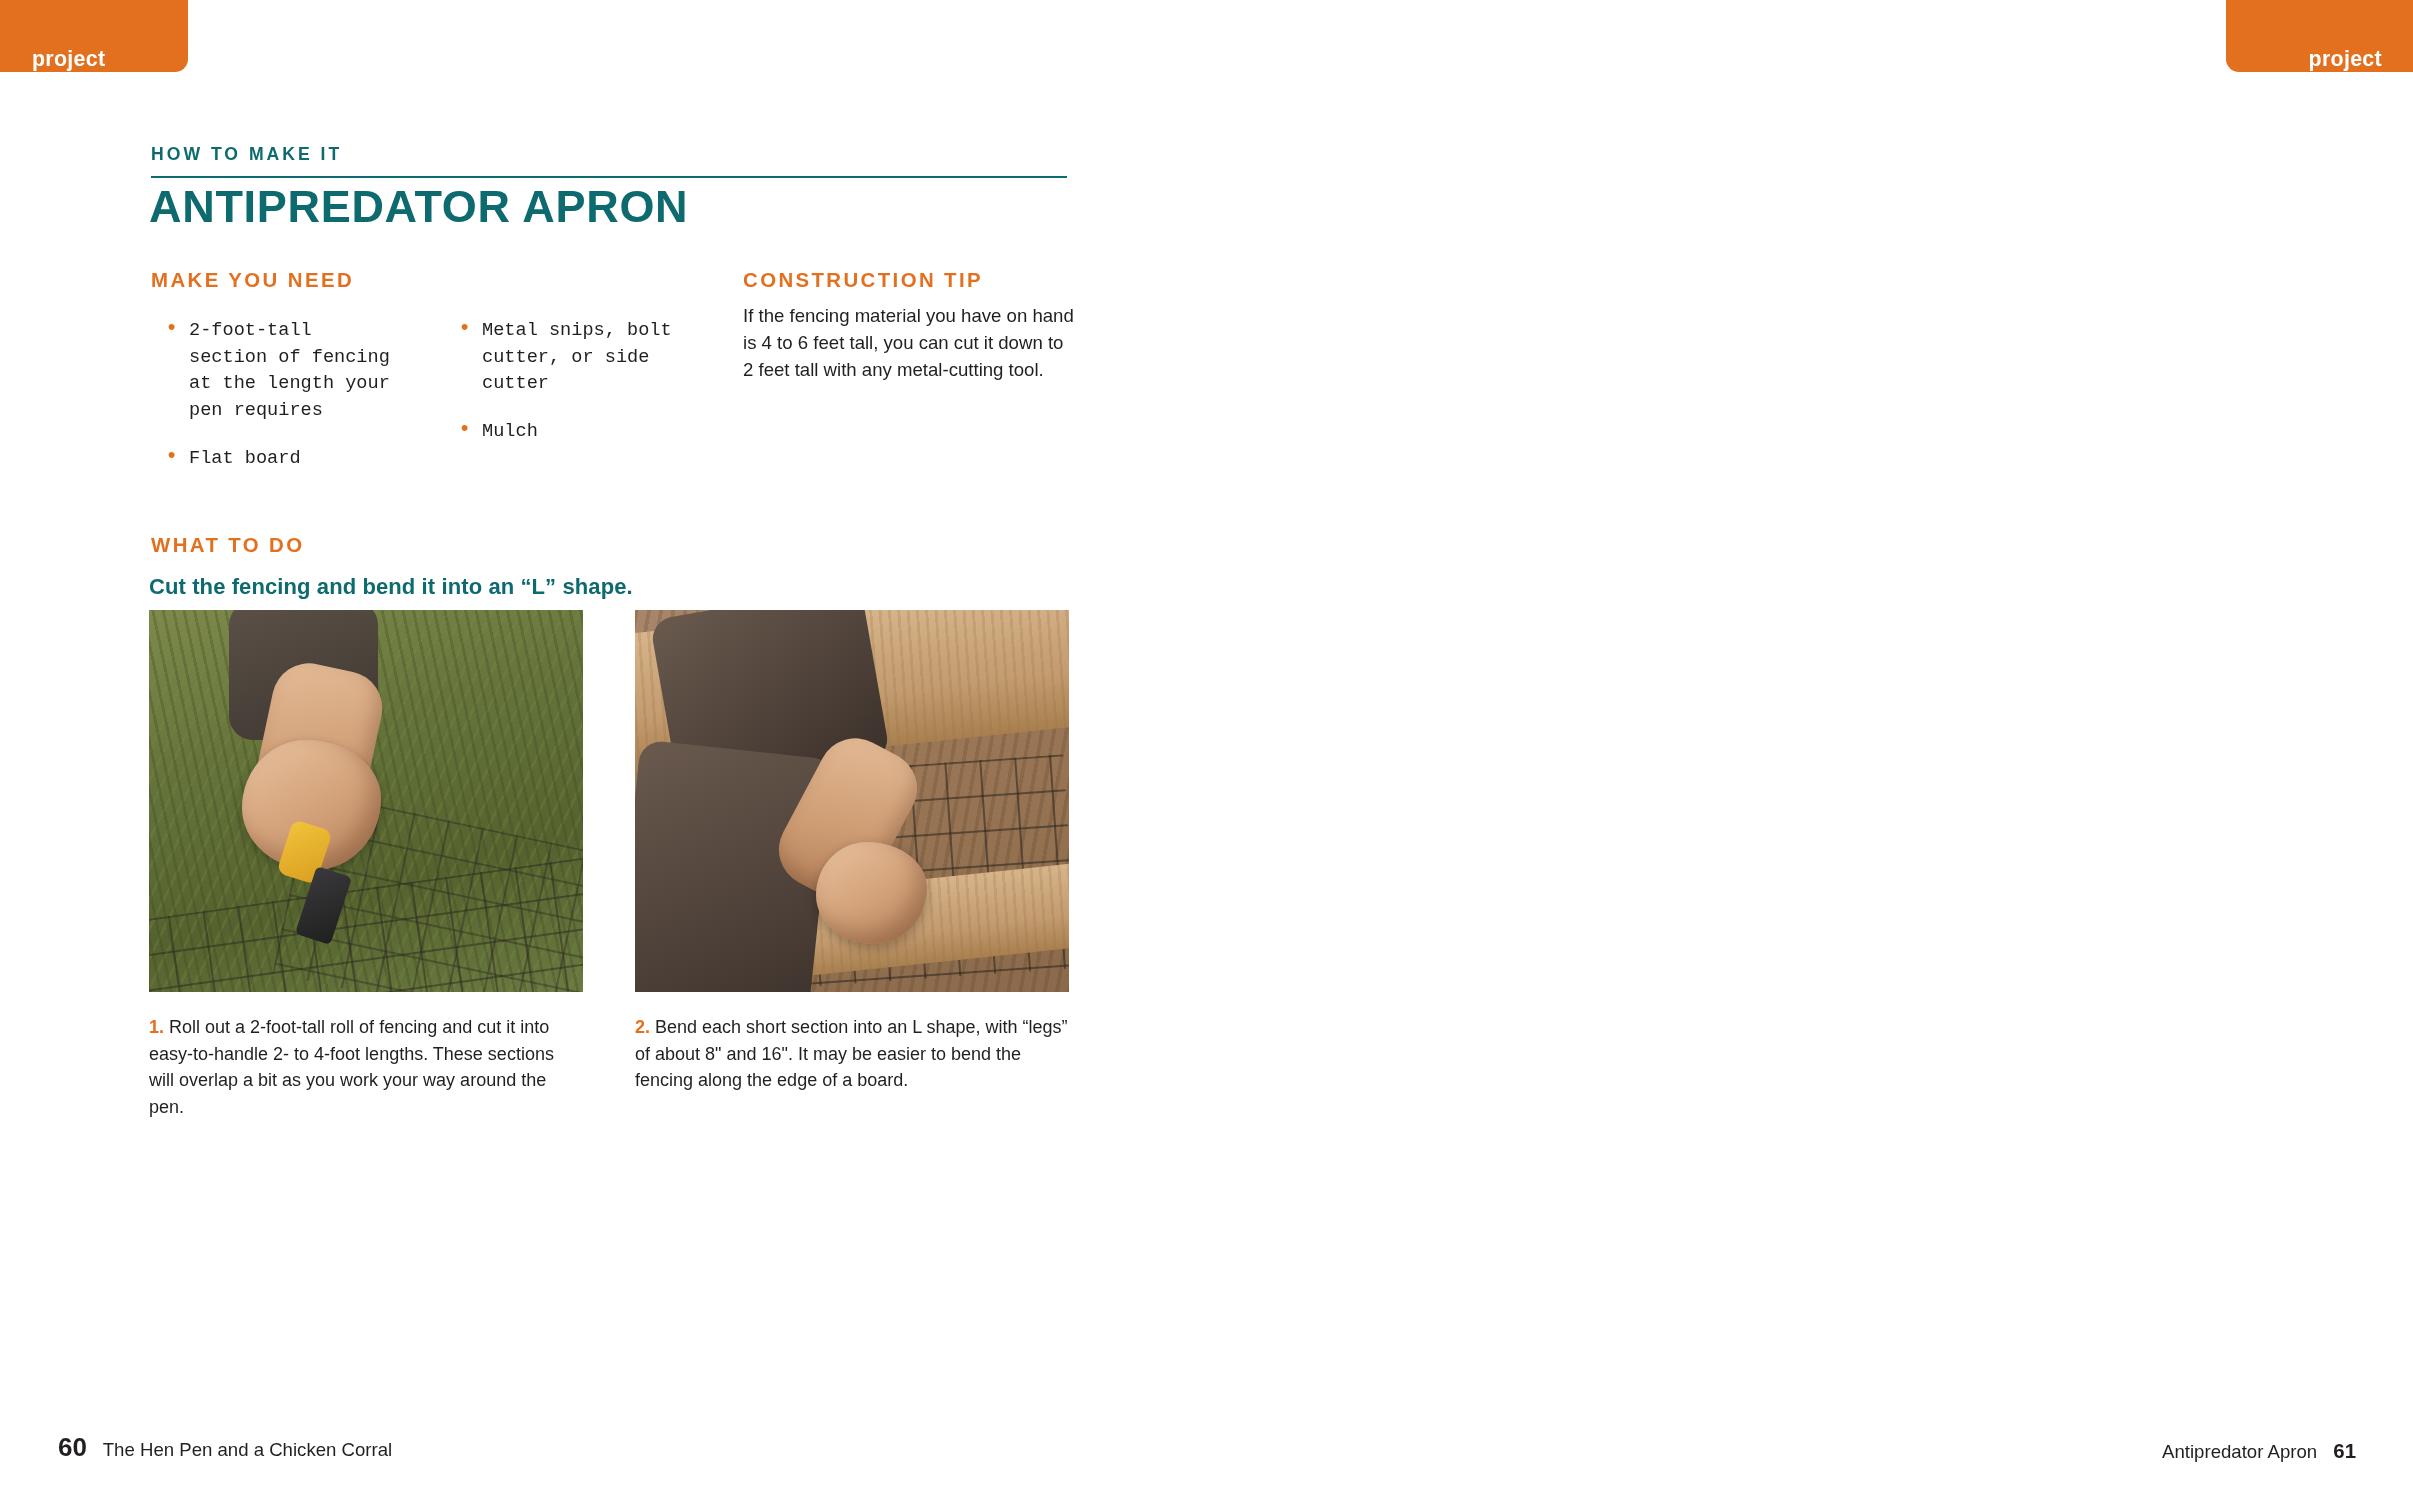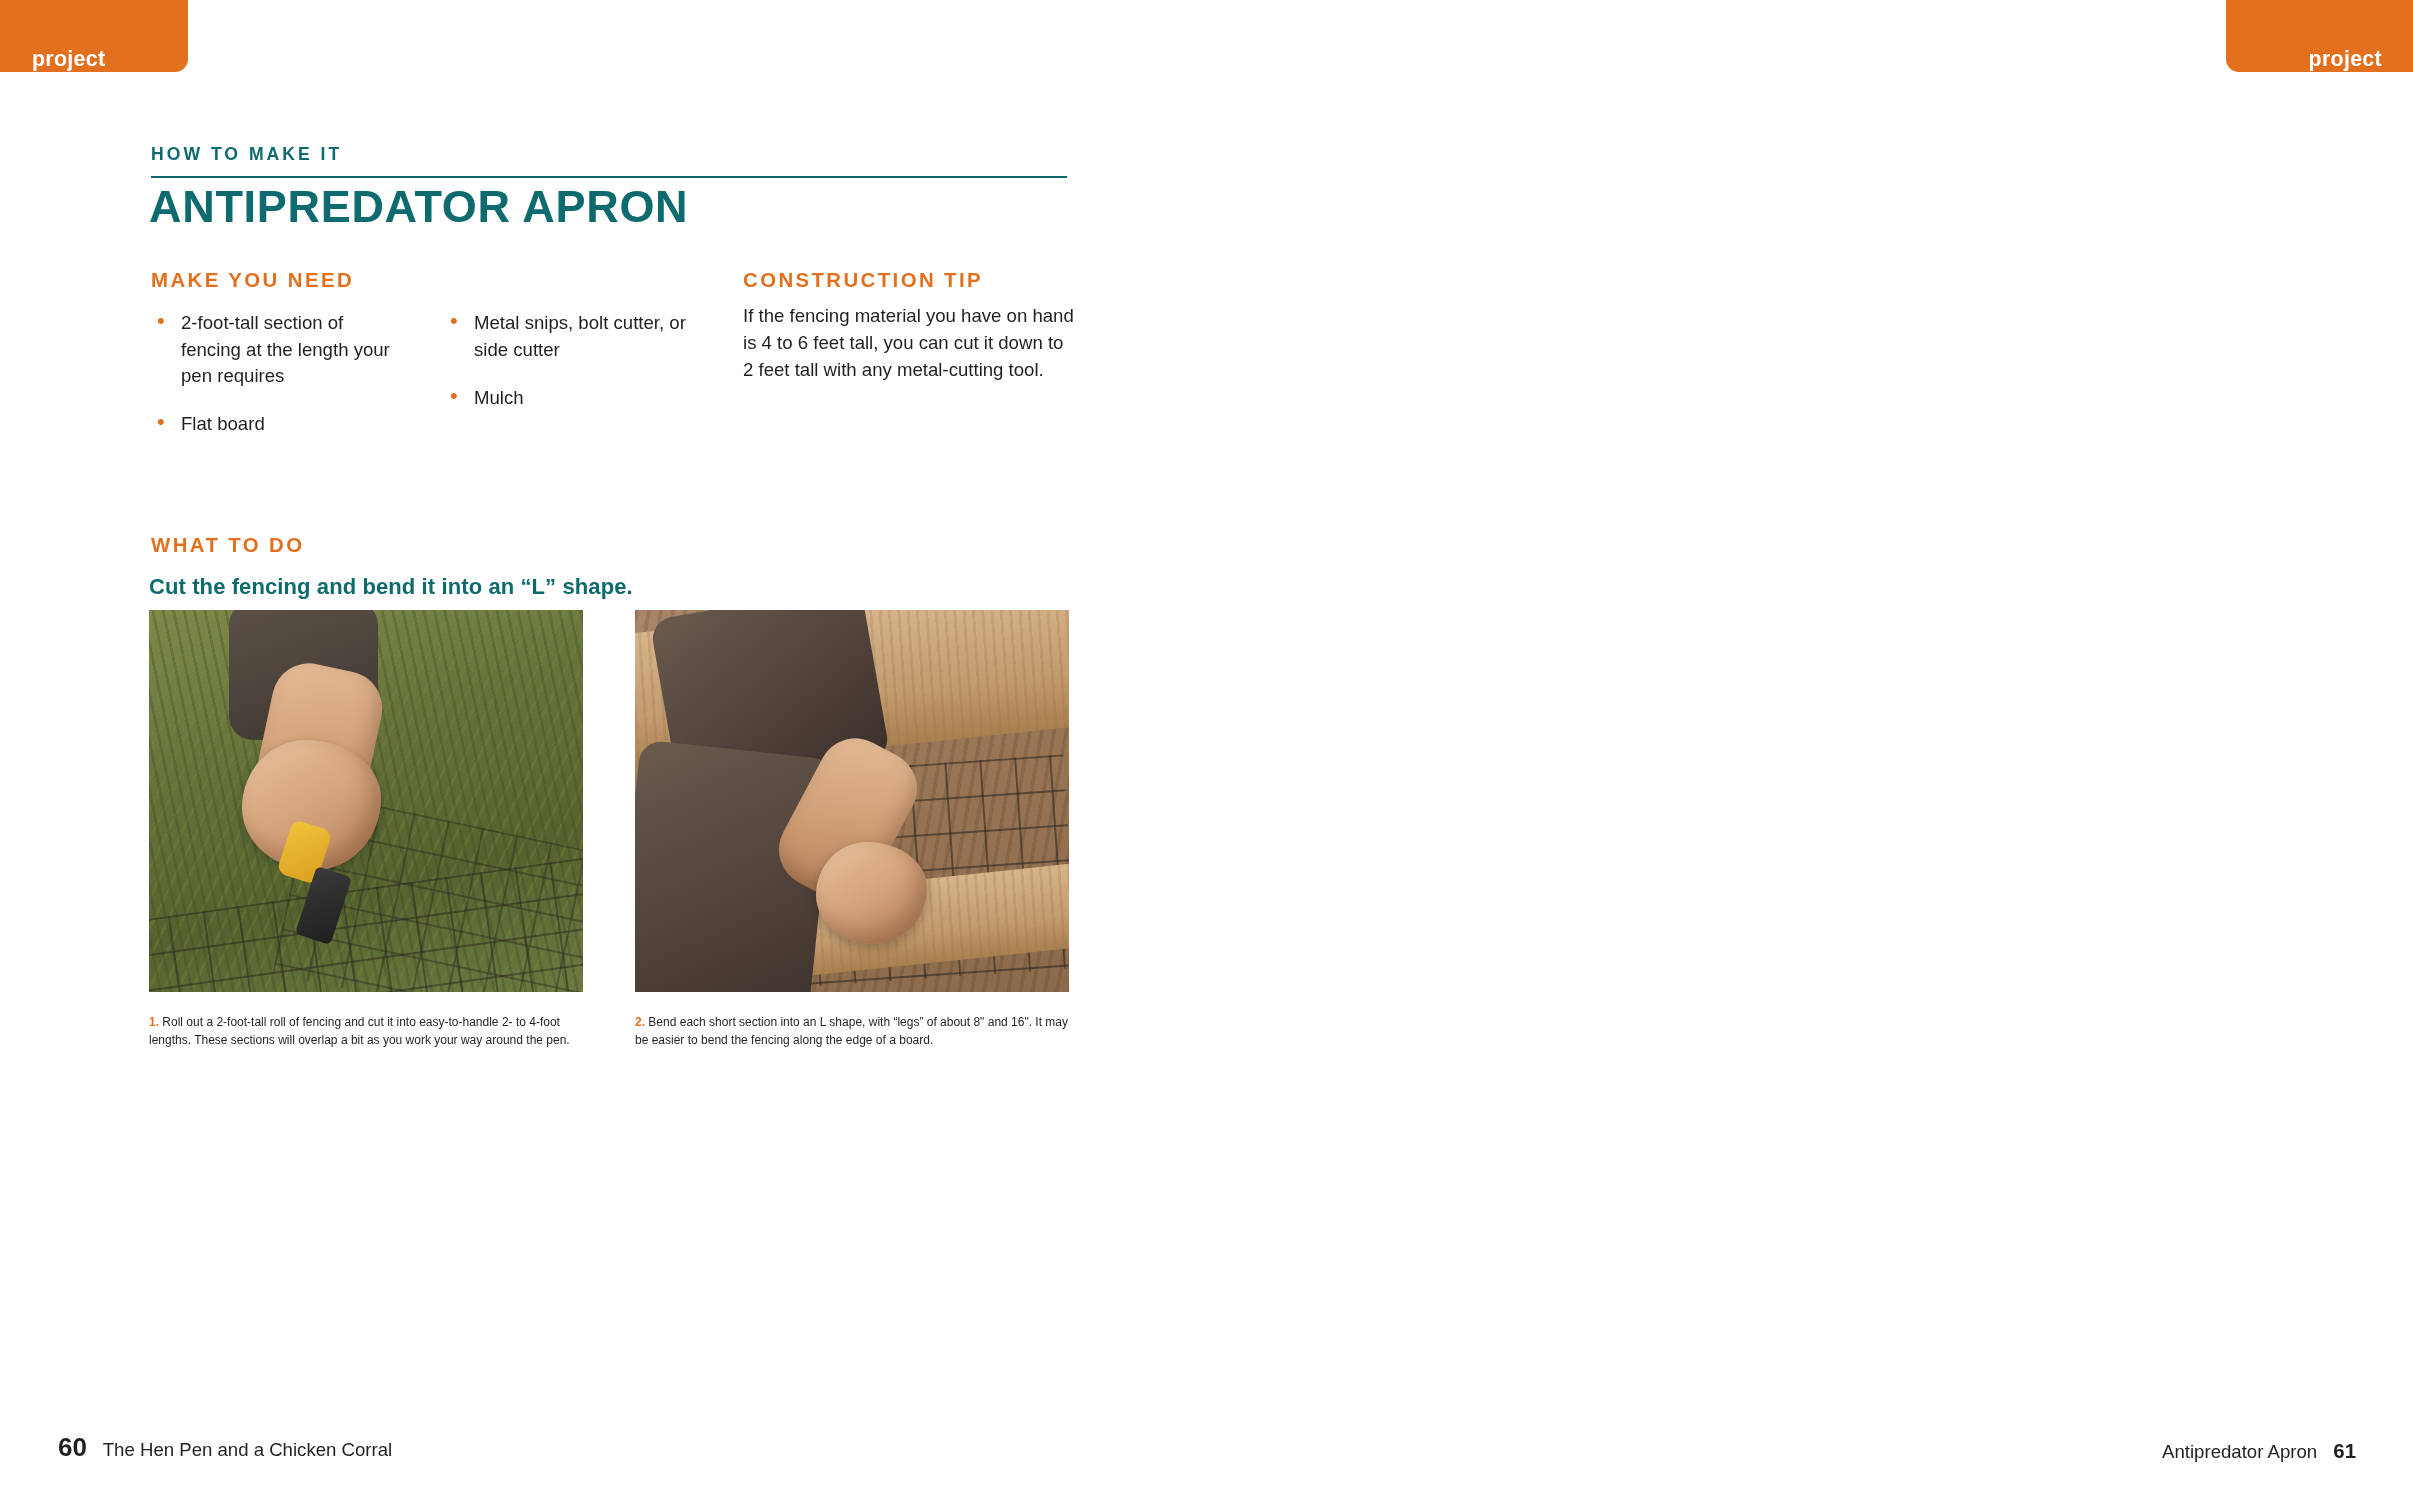--- a/index.html
+++ b/index.html
@@ -94,22 +94,23 @@
     position: absolute;
     font-size: 18.6px;
     line-height: 1.43;
     color: #231f20;
   }
   .need-col-1 { left: 151px; top: 306px; width: 260px; }
   .need-col-2 { left: 444px; top: 306px; width: 246px; }
 
   ul.bul {
     list-style: none;
-    margin: 4px;
+    margin: 12px;
     padding: 0;
+    font-family: Liberation Mono, monospace;
   }
   ul.bul li {
     position: relative;
     padding-left: 26px;
     margin-bottom: 21.4px;
   }
   ul.bul li::before {
     content: "\2022";
     position: absolute;
     left: 1.9px;
@@ -140,21 +141,21 @@
   
   .photo {
     position: absolute;
     background: #8b7a63;
     overflow: hidden;
   }
   .photo .ph-inner { position: absolute; inset: 0; }
 
   .cap {
     position: absolute;
-    font-size: 12px;
+    font-size: 18px;
     line-height: 1.48;
     color: #231f20;
   }
   .num {
     color: #e2701e;
     font-weight: bold;
   }
 
   .photo-l1 { left: 149px; top: 610px; width: 434px; height: 382px; }
   .photo-l2 { left: 635px; top: 610px; width: 434px; height: 382px; }

